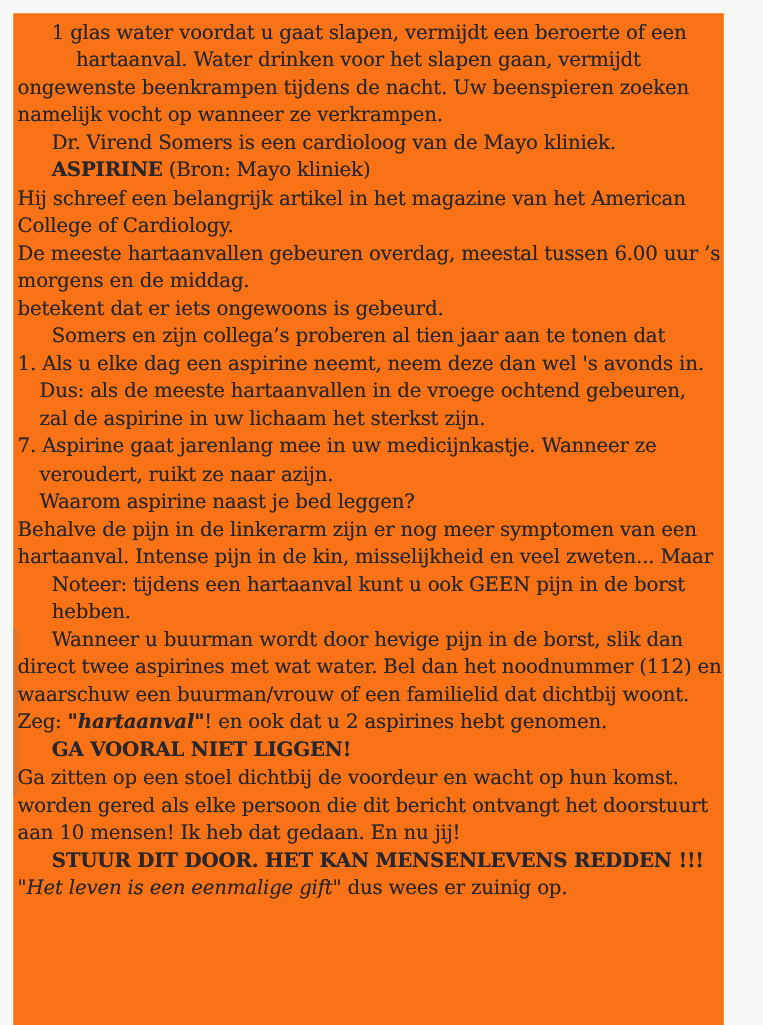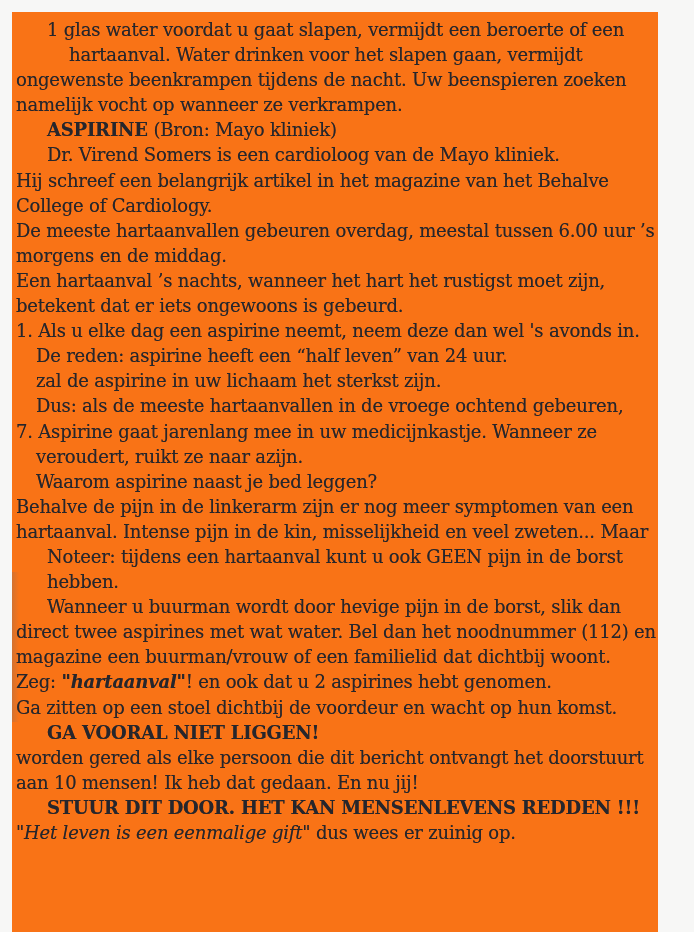--- a/index.html
+++ b/index.html
@@ -51,44 +51,43 @@
 </style>
 </head>
 <body>
 
 <div class="page">
   <div class="text-block">
       <div class="line indent-para"><span class="seg-regular">1 glas water voordat u gaat slapen, vermijdt een beroerte of een</span></div>
       <div class="line indent-hang"><span class="seg-regular">hartaanval. Water drinken voor het slapen gaan, vermijdt</span></div>
       <div class="line indent-none"><span class="seg-regular">ongewenste beenkrampen tijdens de nacht. Uw beenspieren zoeken</span></div>
       <div class="line indent-none"><span class="seg-regular">namelijk vocht op wanneer ze verkrampen.</span></div>
+      <div class="line indent-para"><span class="seg-regular">Dr. Virend Somers is een cardioloog van de Mayo kliniek.</span></div>
       <div class="line indent-para"><span class="seg-bold">ASPIRINE</span><span class="seg-regular"> (Bron: Mayo kliniek)</span></div>
-      <div class="line indent-para"><span class="seg-regular">Dr. Virend Somers is een cardioloog van de Mayo kliniek.</span></div>
-      <div class="line indent-none"><span class="seg-regular">Hij schreef een belangrijk artikel in het magazine van het Behalve</span></div>
+      <div class="line indent-none"><span class="seg-regular">Hij schreef een belangrijk artikel in het magazine van het American</span></div>
       <div class="line indent-none"><span class="seg-regular">College of Cardiology.</span></div>
       <div class="line indent-none"><span class="seg-regular">De meeste hartaanvallen gebeuren overdag, meestal tussen 6.00 uur ’s</span></div>
       <div class="line indent-none"><span class="seg-regular">morgens en de middag.</span></div>
-      <div class="line indent-none"><span class="seg-regular">Een hartaanval ’s nachts, wanneer het hart het rustigst moet zijn,</span></div>
       <div class="line indent-none"><span class="seg-regular">betekent dat er iets ongewoons is gebeurd.</span></div>
+      <div class="line indent-para"><span class="seg-regular">Somers en zijn collega’s proberen al tien jaar aan te tonen dat</span></div>
       <div class="line indent-none"><span class="seg-regular">1. Als u elke dag een aspirine neemt, neem deze dan wel 's avonds in.</span></div>
-      <div class="line indent-list"><span class="seg-regular">De reden: aspirine heeft een “half leven” van 24 uur.</span></div>
+      <div class="line indent-list"><span class="seg-regular">Dus: als de meeste hartaanvallen in de vroege ochtend gebeuren,</span></div>
       <div class="line indent-list"><span class="seg-regular">zal de aspirine in uw lichaam het sterkst zijn.</span></div>
-      <div class="line indent-list"><span class="seg-regular">Dus: als de meeste hartaanvallen in de vroege ochtend gebeuren,</span></div>
       <div class="line indent-none"><span class="seg-regular">7. Aspirine gaat jarenlang mee in uw medicijnkastje. Wanneer ze</span></div>
       <div class="line indent-list"><span class="seg-regular">veroudert, ruikt ze naar azijn.</span></div>
       <div class="line indent-list"><span class="seg-regular">Waarom aspirine naast je bed leggen?</span></div>
       <div class="line indent-none"><span class="seg-regular">Behalve de pijn in de linkerarm zijn er nog meer symptomen van een</span></div>
       <div class="line indent-none"><span class="seg-regular">hartaanval. Intense pijn in de kin, misselijkheid en veel zweten... Maar</span></div>
       <div class="line indent-para"><span class="seg-regular">Noteer: tijdens een hartaanval kunt u ook GEEN pijn in de borst</span></div>
       <div class="line indent-para"><span class="seg-regular">hebben.</span></div>
       <div class="line indent-para"><span class="seg-regular">Wanneer u buurman wordt door hevige pijn in de borst, slik dan</span></div>
       <div class="line indent-none"><span class="seg-regular">direct twee aspirines met wat water. Bel dan het noodnummer (112) en</span></div>
-      <div class="line indent-none"><span class="seg-regular">magazine een buurman/vrouw of een familielid dat dichtbij woont.</span></div>
+      <div class="line indent-none"><span class="seg-regular">waarschuw een buurman/vrouw of een familielid dat dichtbij woont.</span></div>
       <div class="line indent-none"><span class="seg-regular">Zeg: </span><span class="seg-bolditalic">"hartaanval"</span><span class="seg-regular">! en ook dat u 2 aspirines hebt genomen.</span></div>
+      <div class="line indent-para"><span class="seg-bold">GA VOORAL NIET LIGGEN!</span></div>
       <div class="line indent-none"><span class="seg-regular">Ga zitten op een stoel dichtbij de voordeur en wacht op hun komst.</span></div>
-      <div class="line indent-para"><span class="seg-bold">GA VOORAL NIET LIGGEN!</span></div>
       <div class="line indent-none"><span class="seg-regular">worden gered als elke persoon die dit bericht ontvangt het doorstuurt</span></div>
       <div class="line indent-none"><span class="seg-regular">aan 10 mensen! Ik heb dat gedaan. En nu jij!</span></div>
       <div class="line indent-para"><span class="seg-bold">STUUR DIT DOOR. HET KAN MENSENLEVENS REDDEN !!!</span></div>
       <div class="line indent-none"><span class="seg-italic">"Het leven is een eenmalige gift"</span><span class="seg-regular"> dus wees er zuinig op.</span></div>
     </div>
   <div class="edge-shadow"></div>
 </div>
 
 </body></html>

